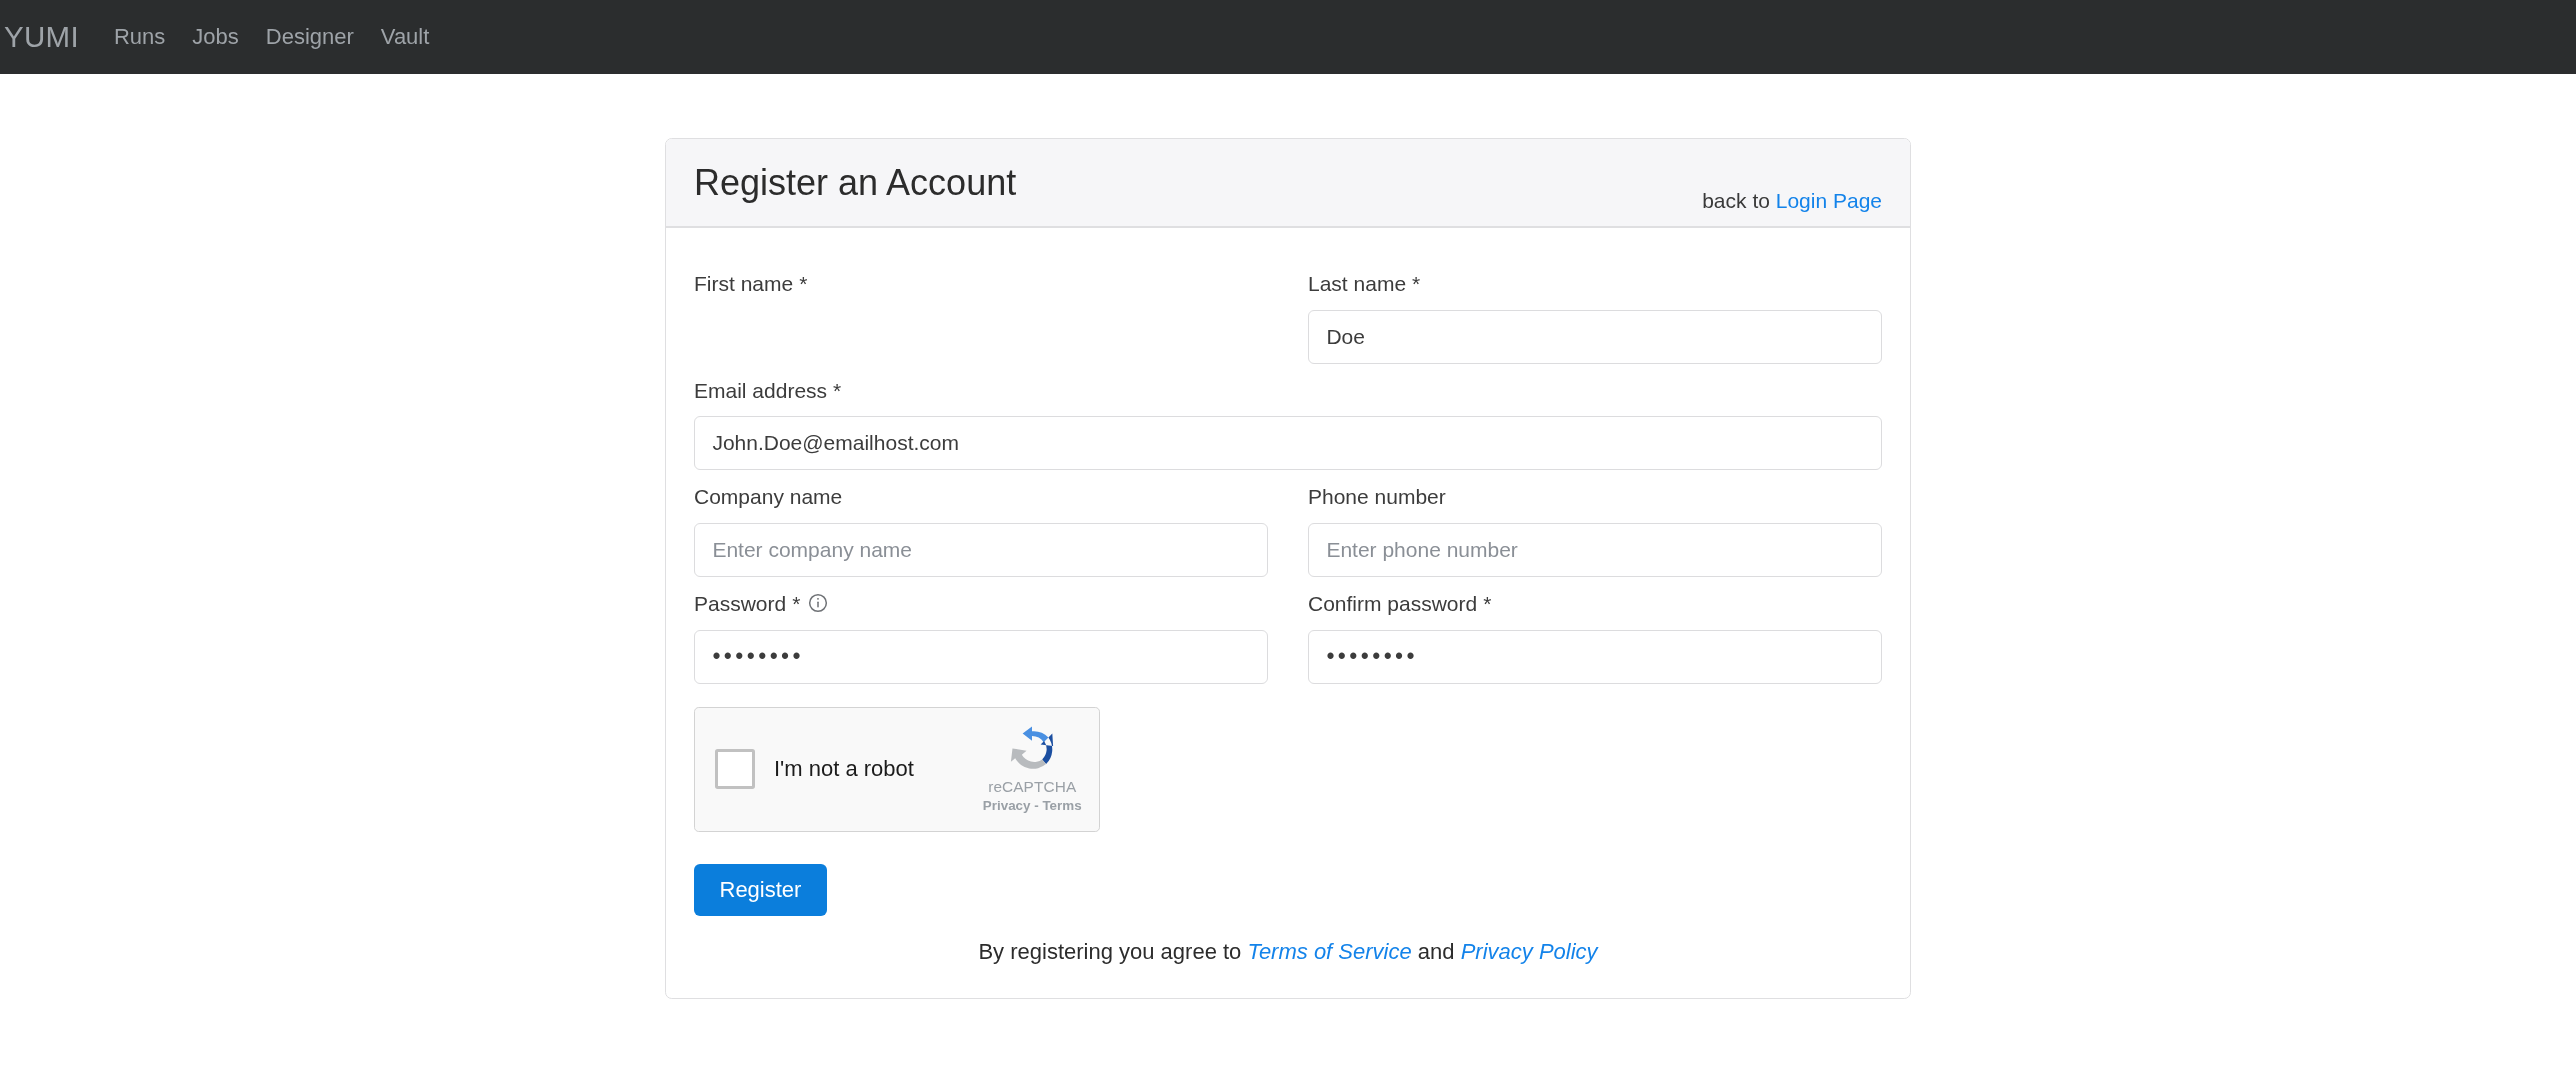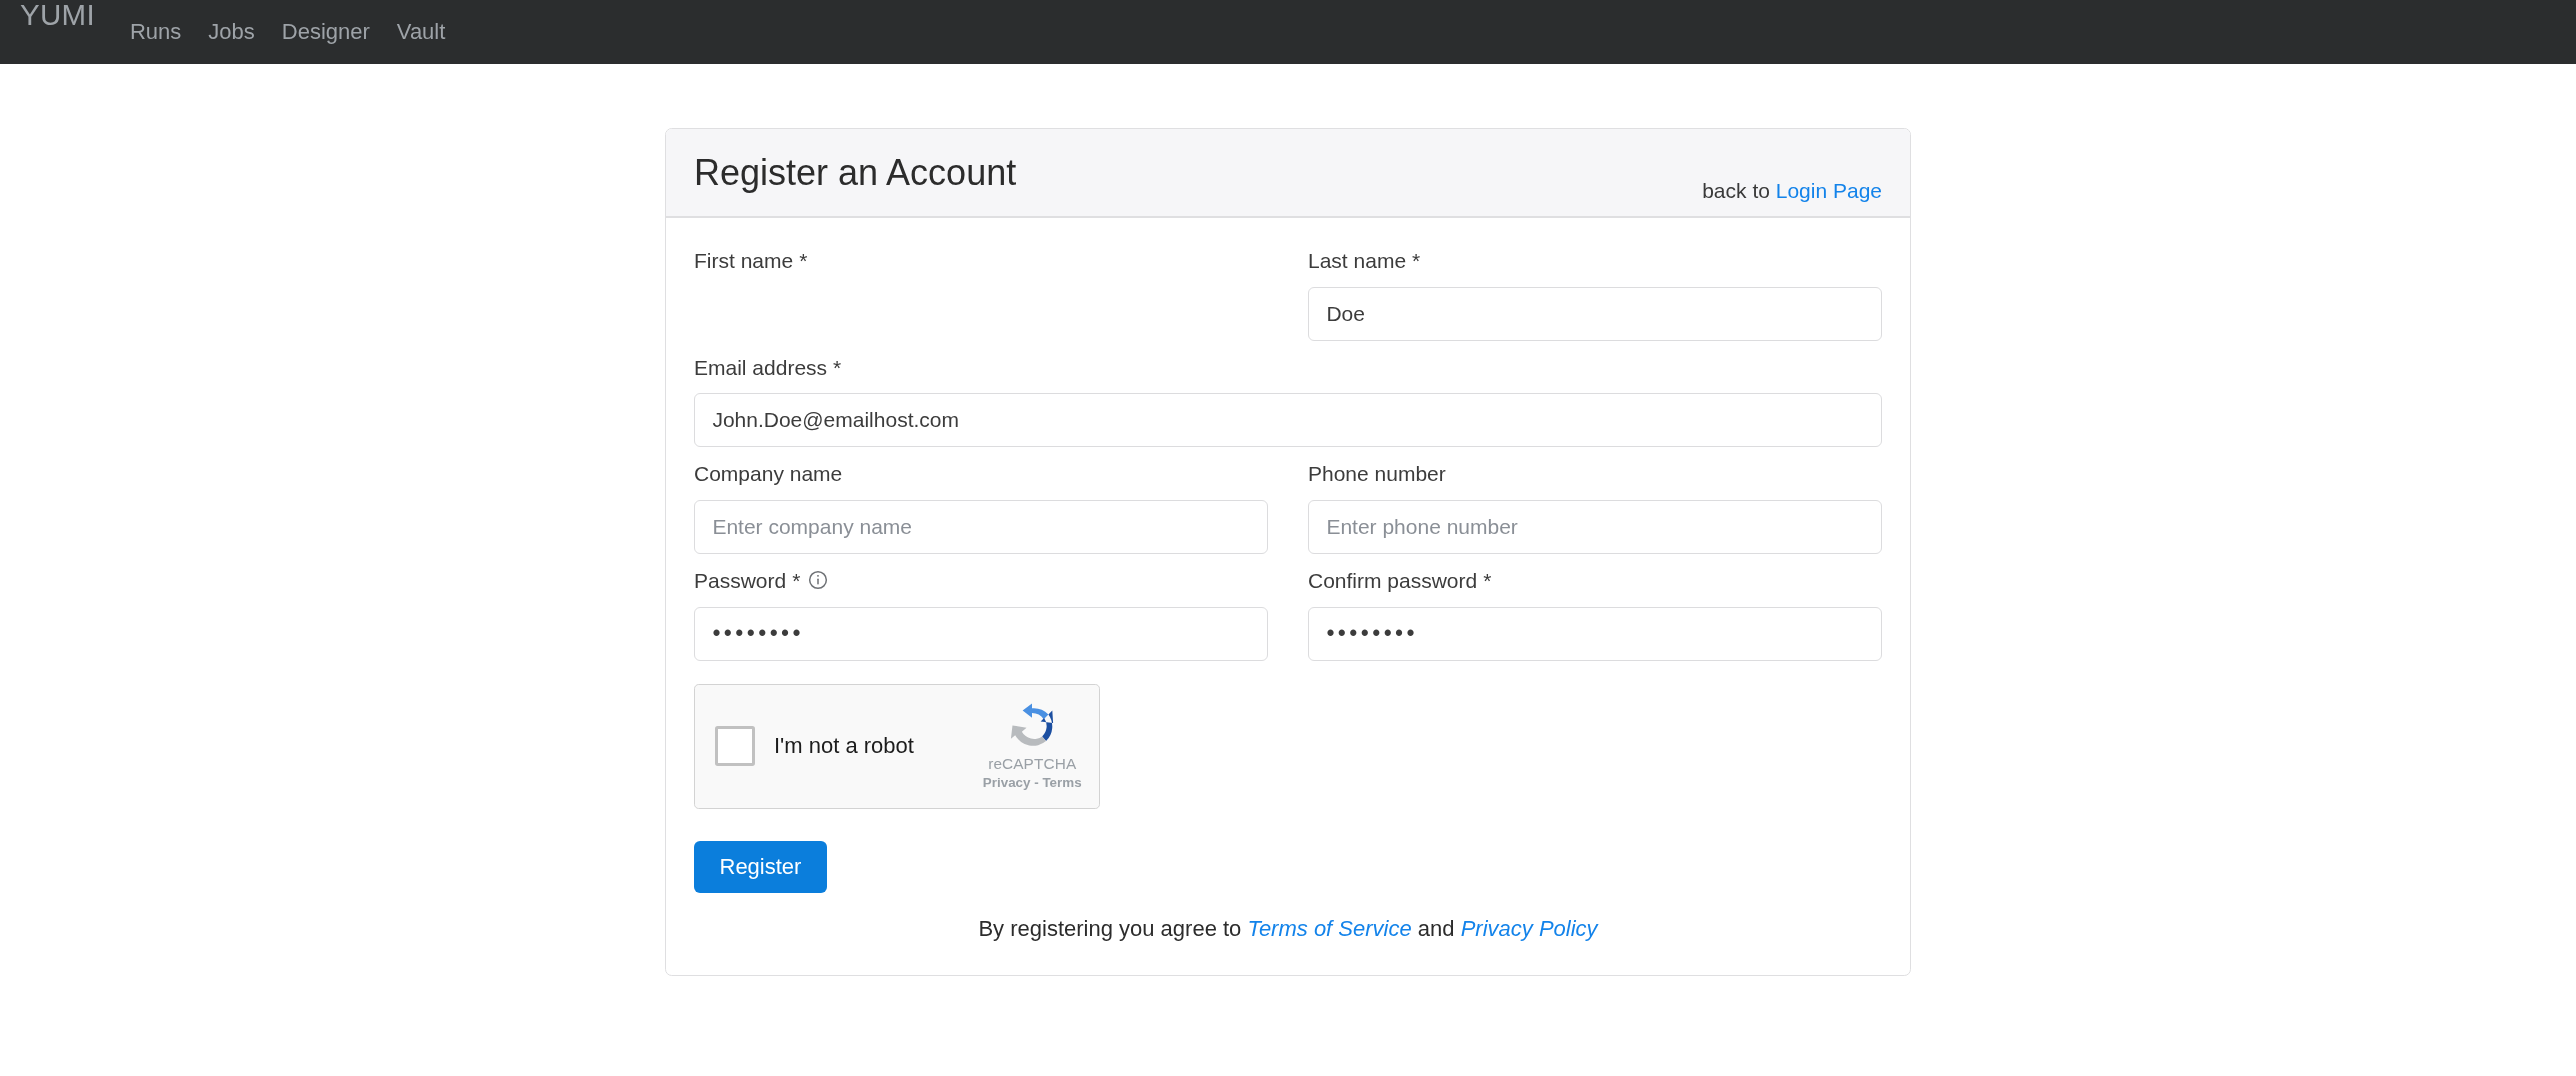--- a/index.html
+++ b/index.html
@@ -11,24 +11,25 @@
     font-family: "Liberation Sans", sans-serif;
   }
   body {
     width: 2576px;
     height: 1077px;
     overflow: hidden;
   }
 
   
   .navbar {
-    height: 64px;
+    height: 74px;
     background: #2b2d2e;
     display: flex;
-    padding-left: 20px;
+    align-items: center;
+    padding-left: 4px;
   }
   .brand {
     color: #9ea3a8;
     font-size: 29.5px;
     letter-spacing: 0.3px;
     margin-right: 35px;
     text-decoration: none;
     line-height: 1;
   }
   .nav-links {
@@ -78,21 +79,21 @@
     line-height: 1;
     white-space: nowrap;
     margin-top: 36px;
   }
   .back-to a {
     color: #1383ea;
     text-decoration: none;
   }
 
   .card-body {
-    padding: 31px 28px 35px 28px;
+    padding: 44px 28px 35px 28px;
   }
 
   
   .row {
     display: flex;
     gap: 40px;
     margin-bottom: 14.8px;
   }
   .field { width: 100%; }
   .field.half { width: calc(50% - 20px); }

